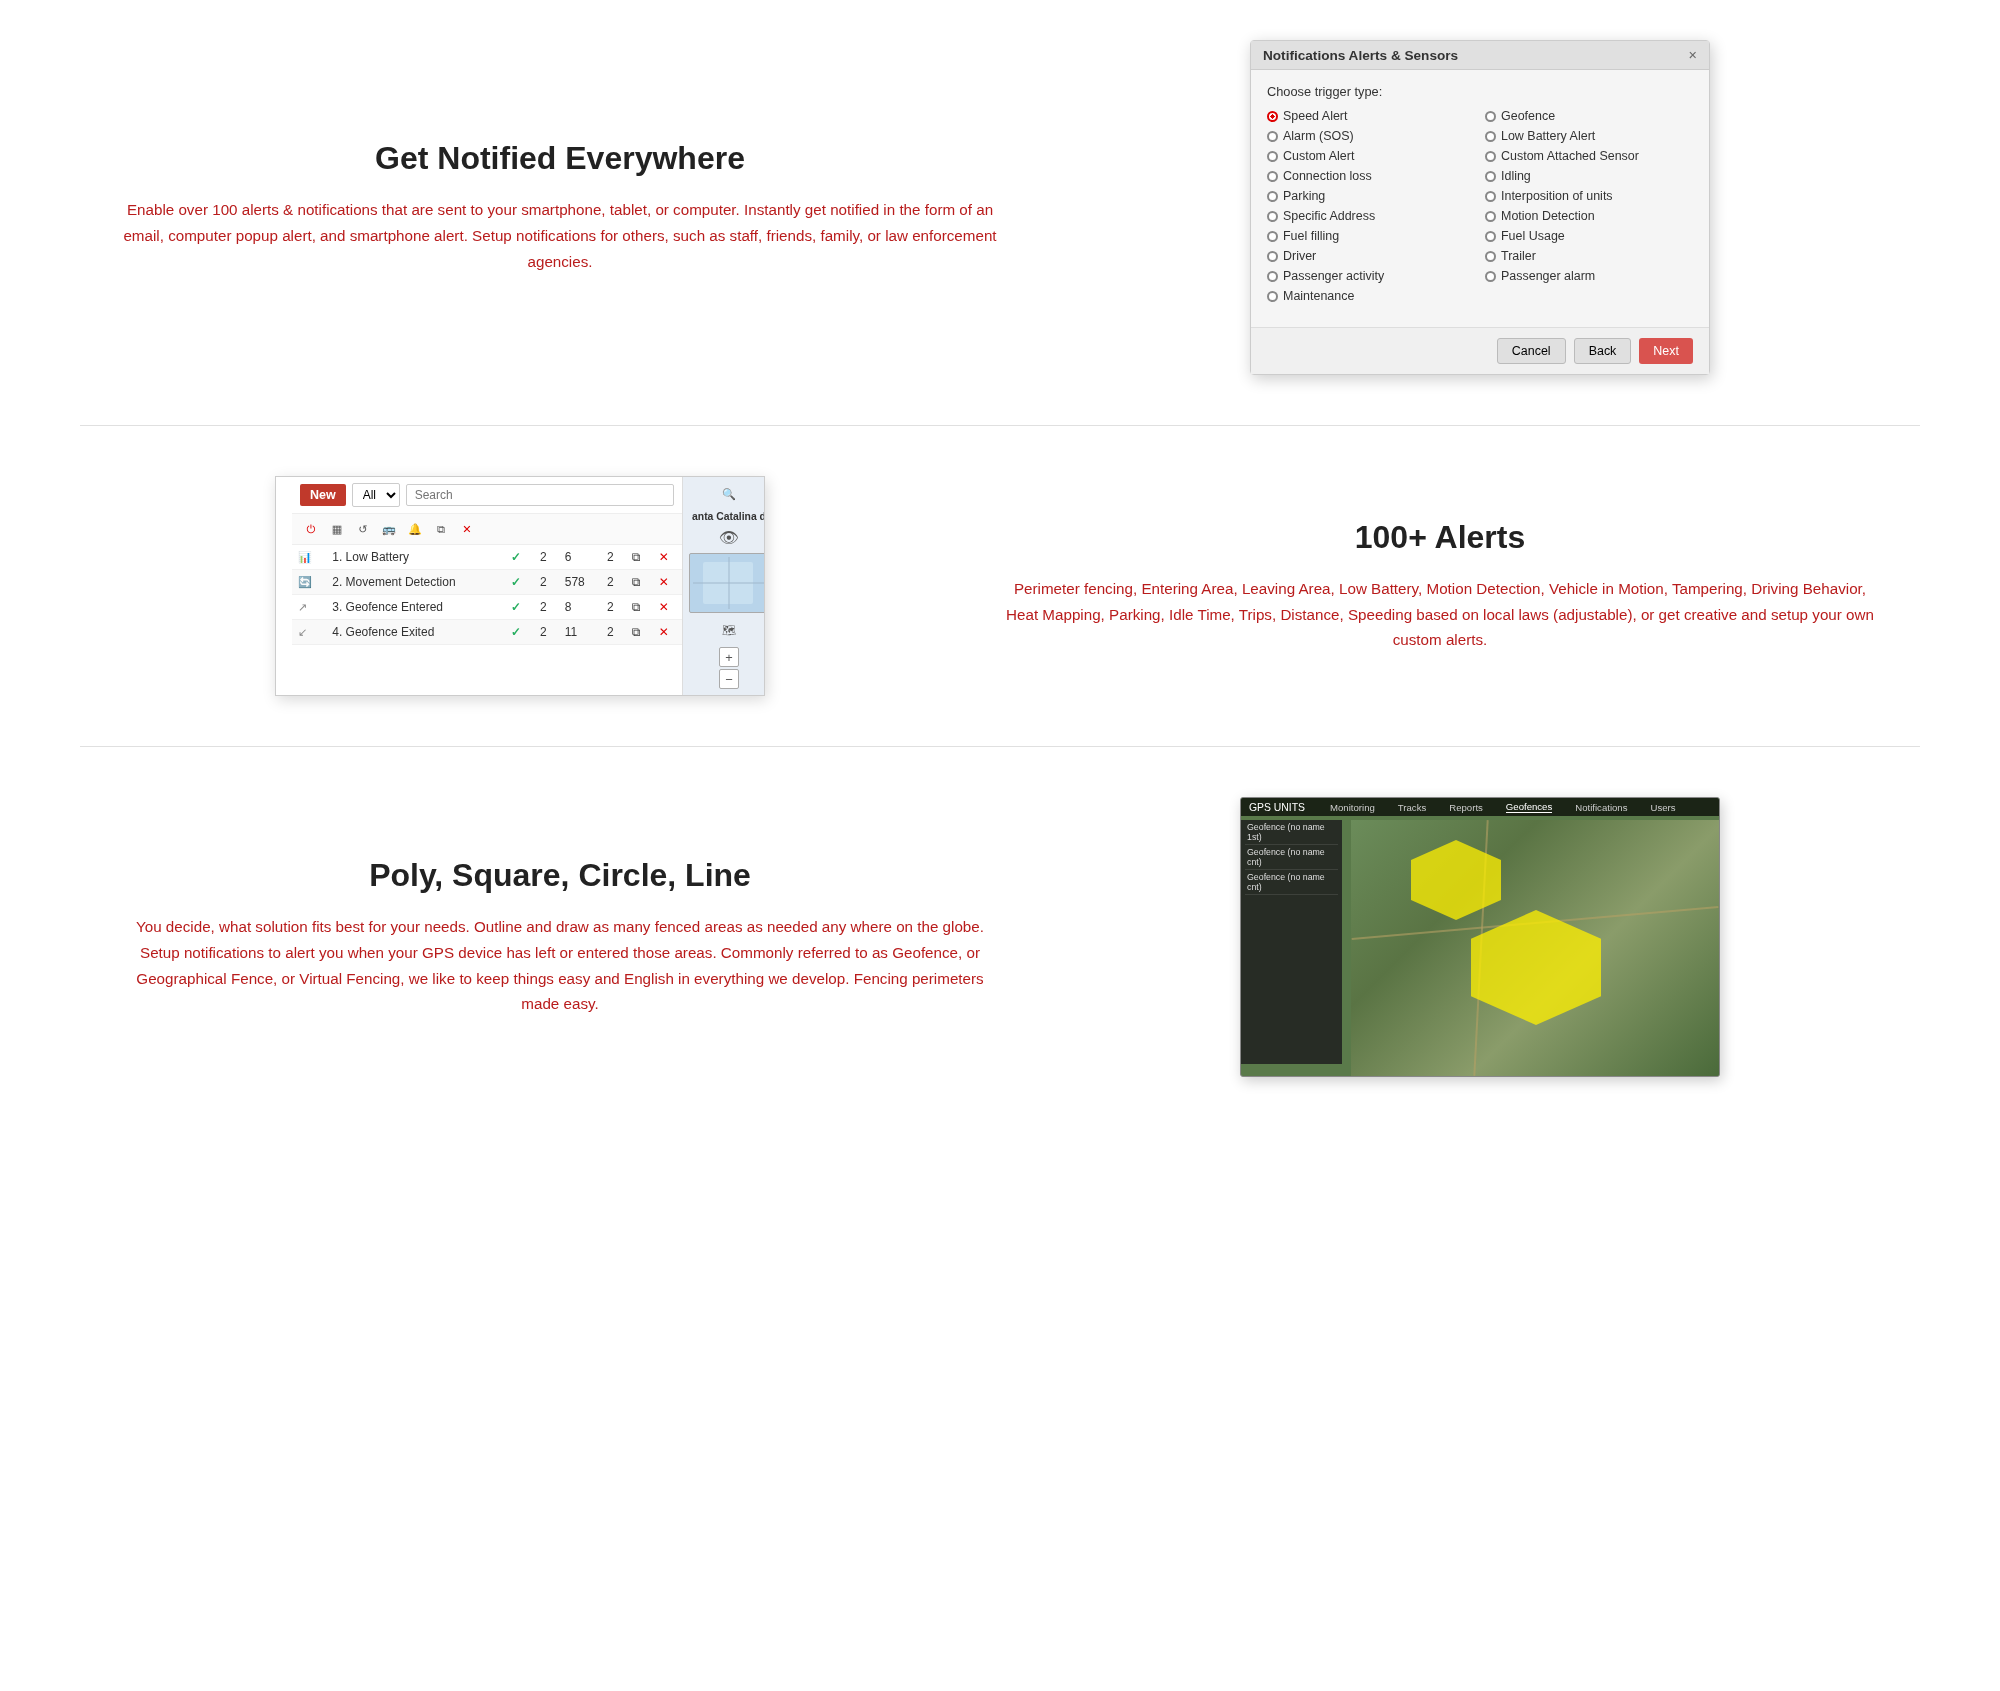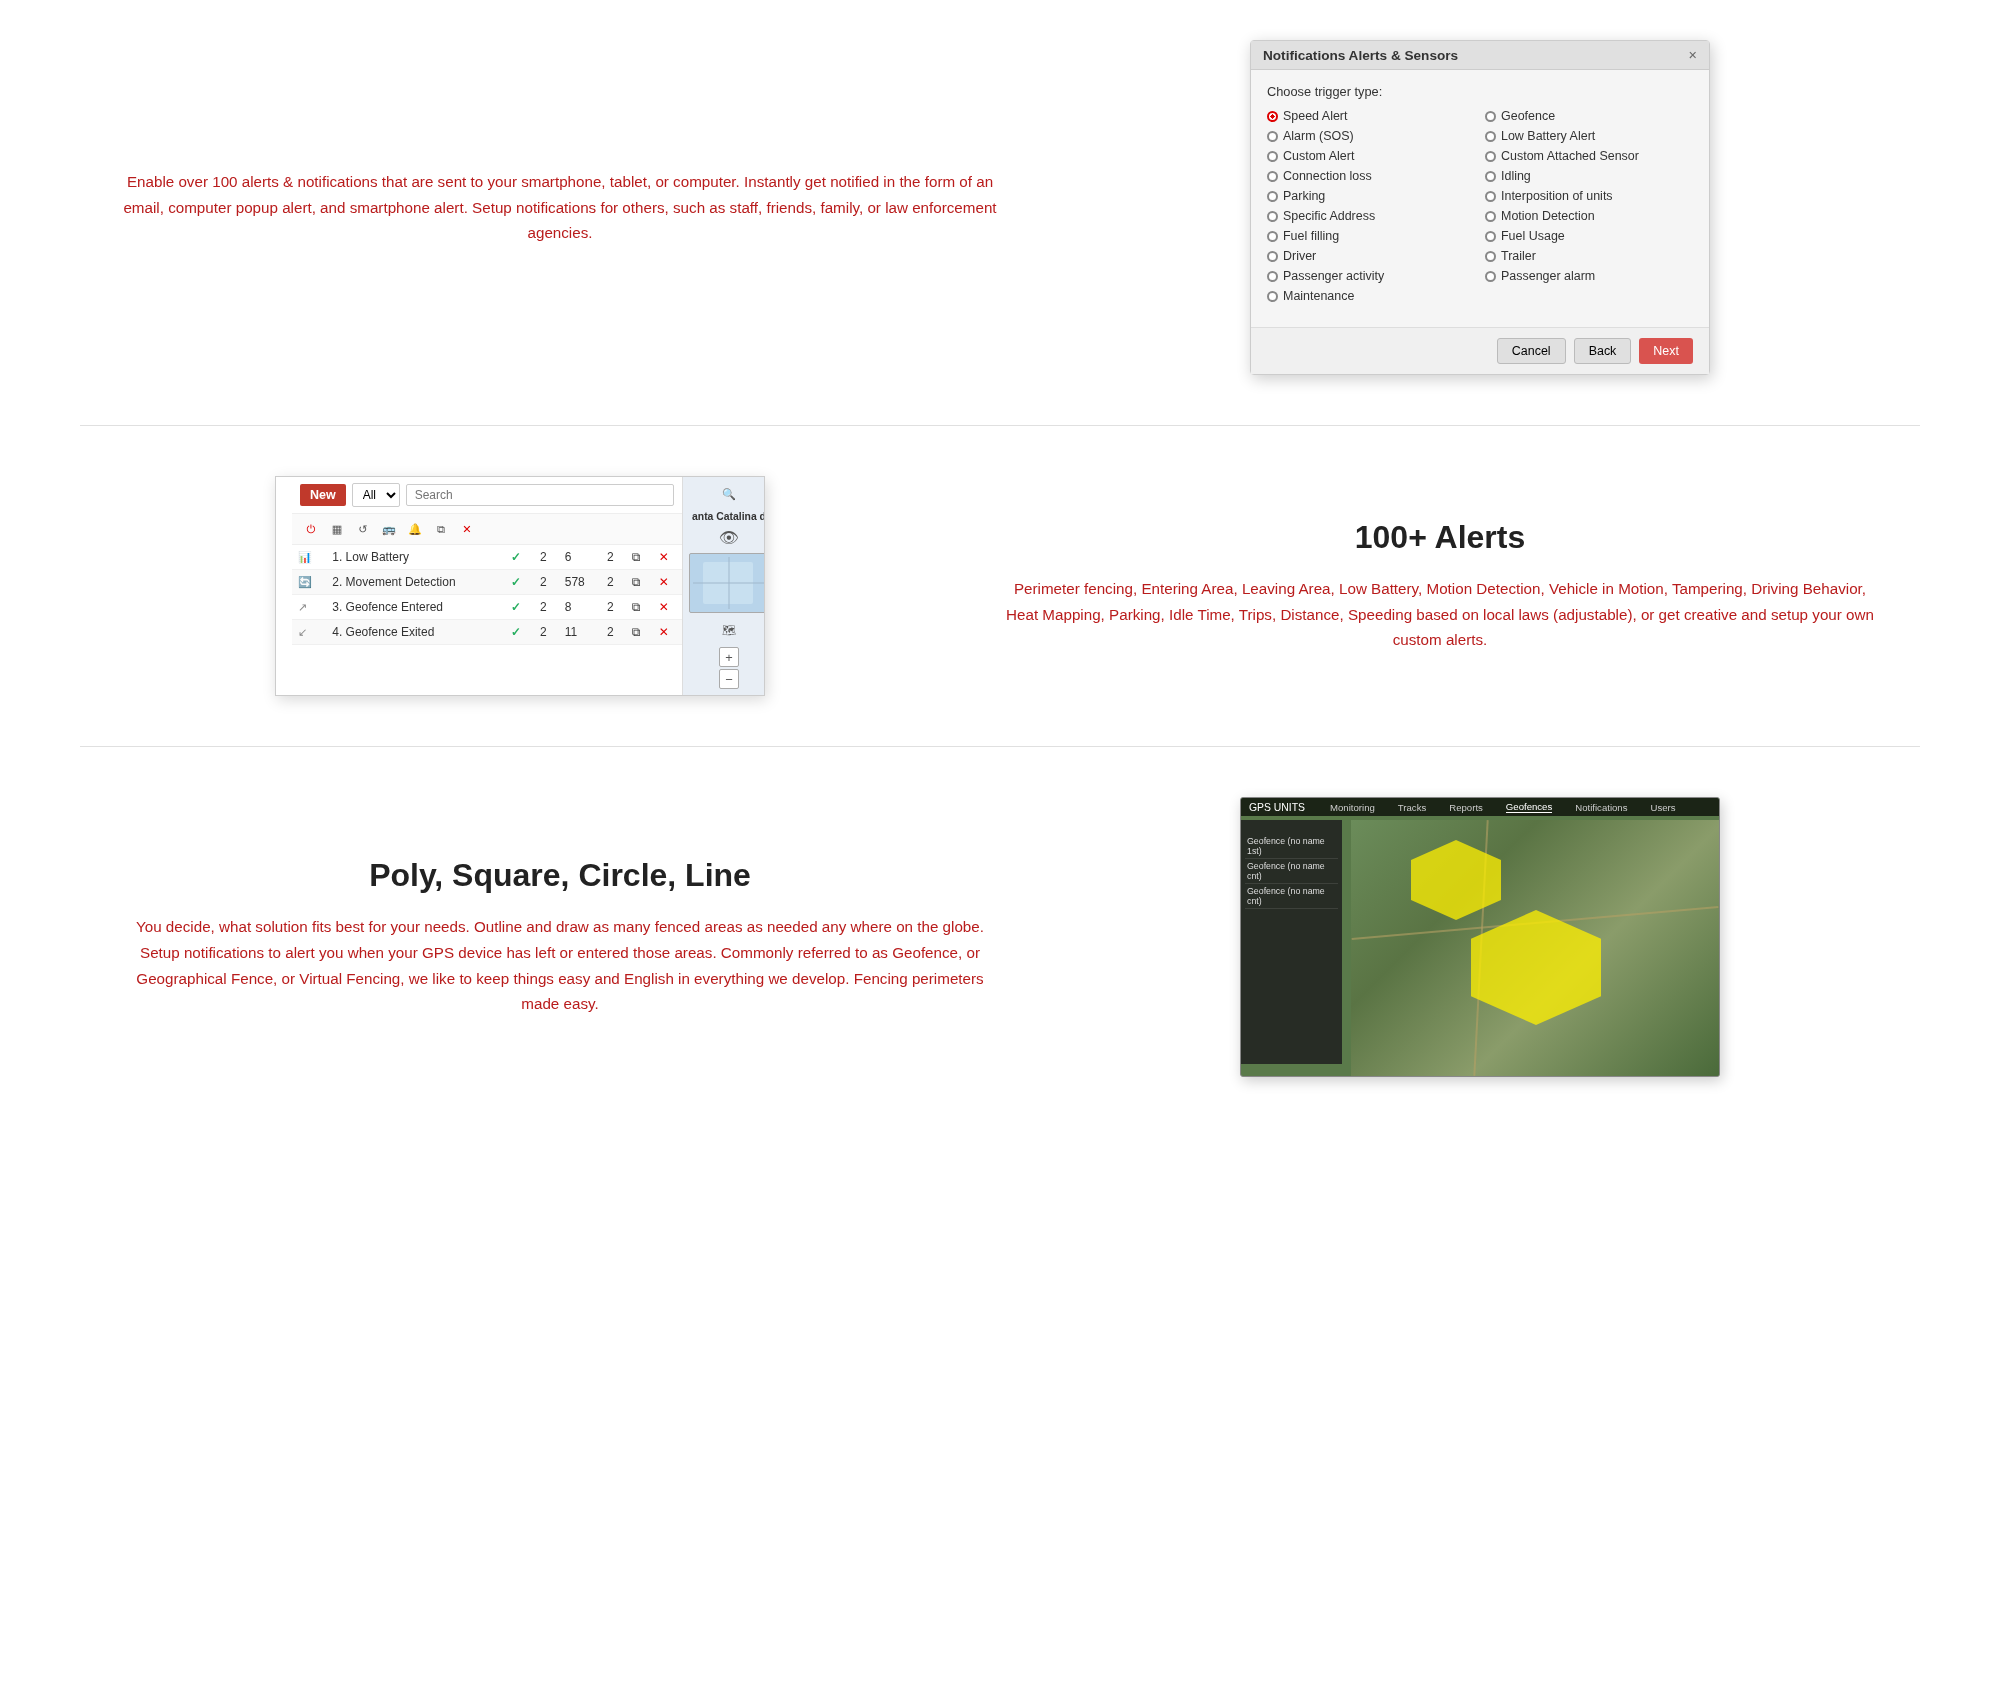--- a/index.html
+++ b/index.html
@@ -301,21 +301,21 @@
       margin-left: 19px;
     }
     .geo-tab.active { color: #fff; border-bottom: 1px solid #fff; }
     .geo-sidebar {
       position: absolute;
       left: 0;
       top: 22px;
       bottom: 12px;
       width: 101px;
       background: rgba(30,30,30,0.85);
-      padding: 14px 4px;
+      padding: 0 4px;
     }
     .geo-sidebar-row {
       font-size: 0.55rem;
       color: #ddd;
       padding: 2px 2px;
       border-bottom: 1px solid rgba(255,255,255,0.1);
       cursor: pointer;
     }
     .geo-map-area {
       position: absolute;
@@ -350,20 +350,21 @@
       position: absolute;
       background: rgba(180,160,100,0.6);
     }
 
   </style>
 </head>
 <body>
 
 <div class="section">
   <div class="section-text">
+    <h2>Get Notified Everywhere</h2>
     <p>Enable over 100 alerts &amp; notifications that are sent to your smartphone, tablet, or computer. Instantly get notified in the form of an email, computer popup alert, and smartphone alert. Setup notifications for others, such as staff, friends, family, or law enforcement agencies.</p>
   </div>
   <div class="section-image">
 
     <div class="dialog-mock">
       <div class="dialog-titlebar">
         <span class="dialog-title-text">Notifications Alerts &amp; Sensors</span>
         <span class="dialog-close">×</span>
       </div>
       <div class="dialog-body">

